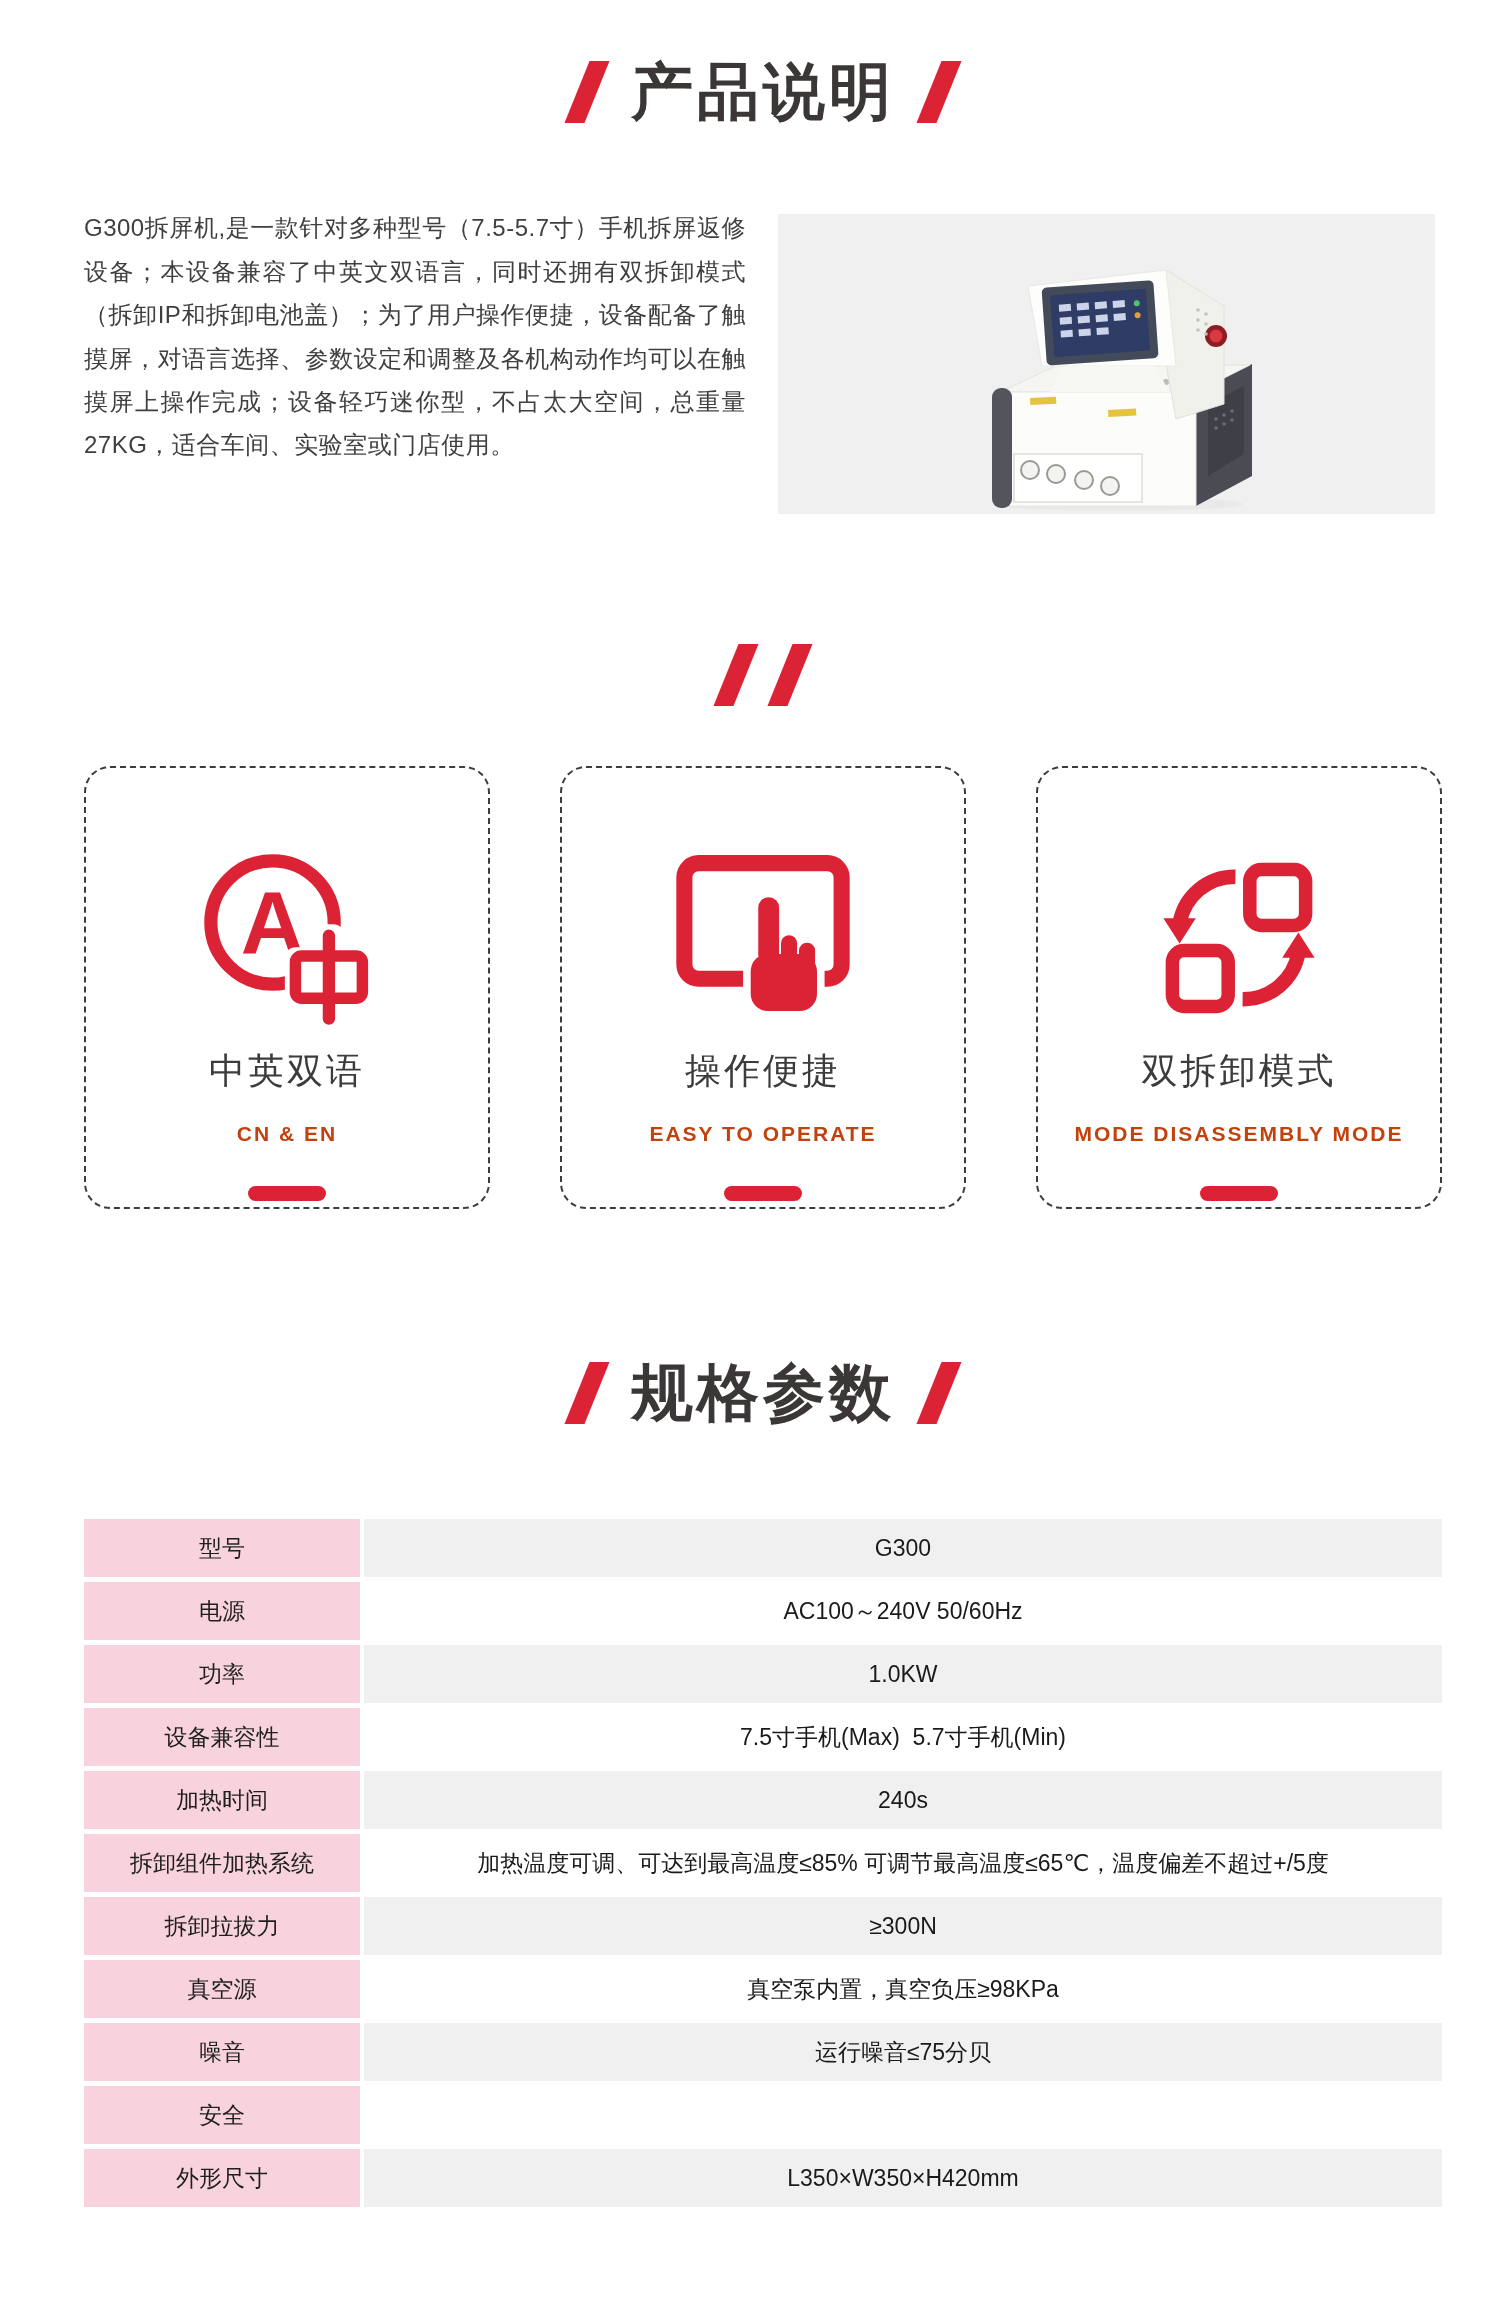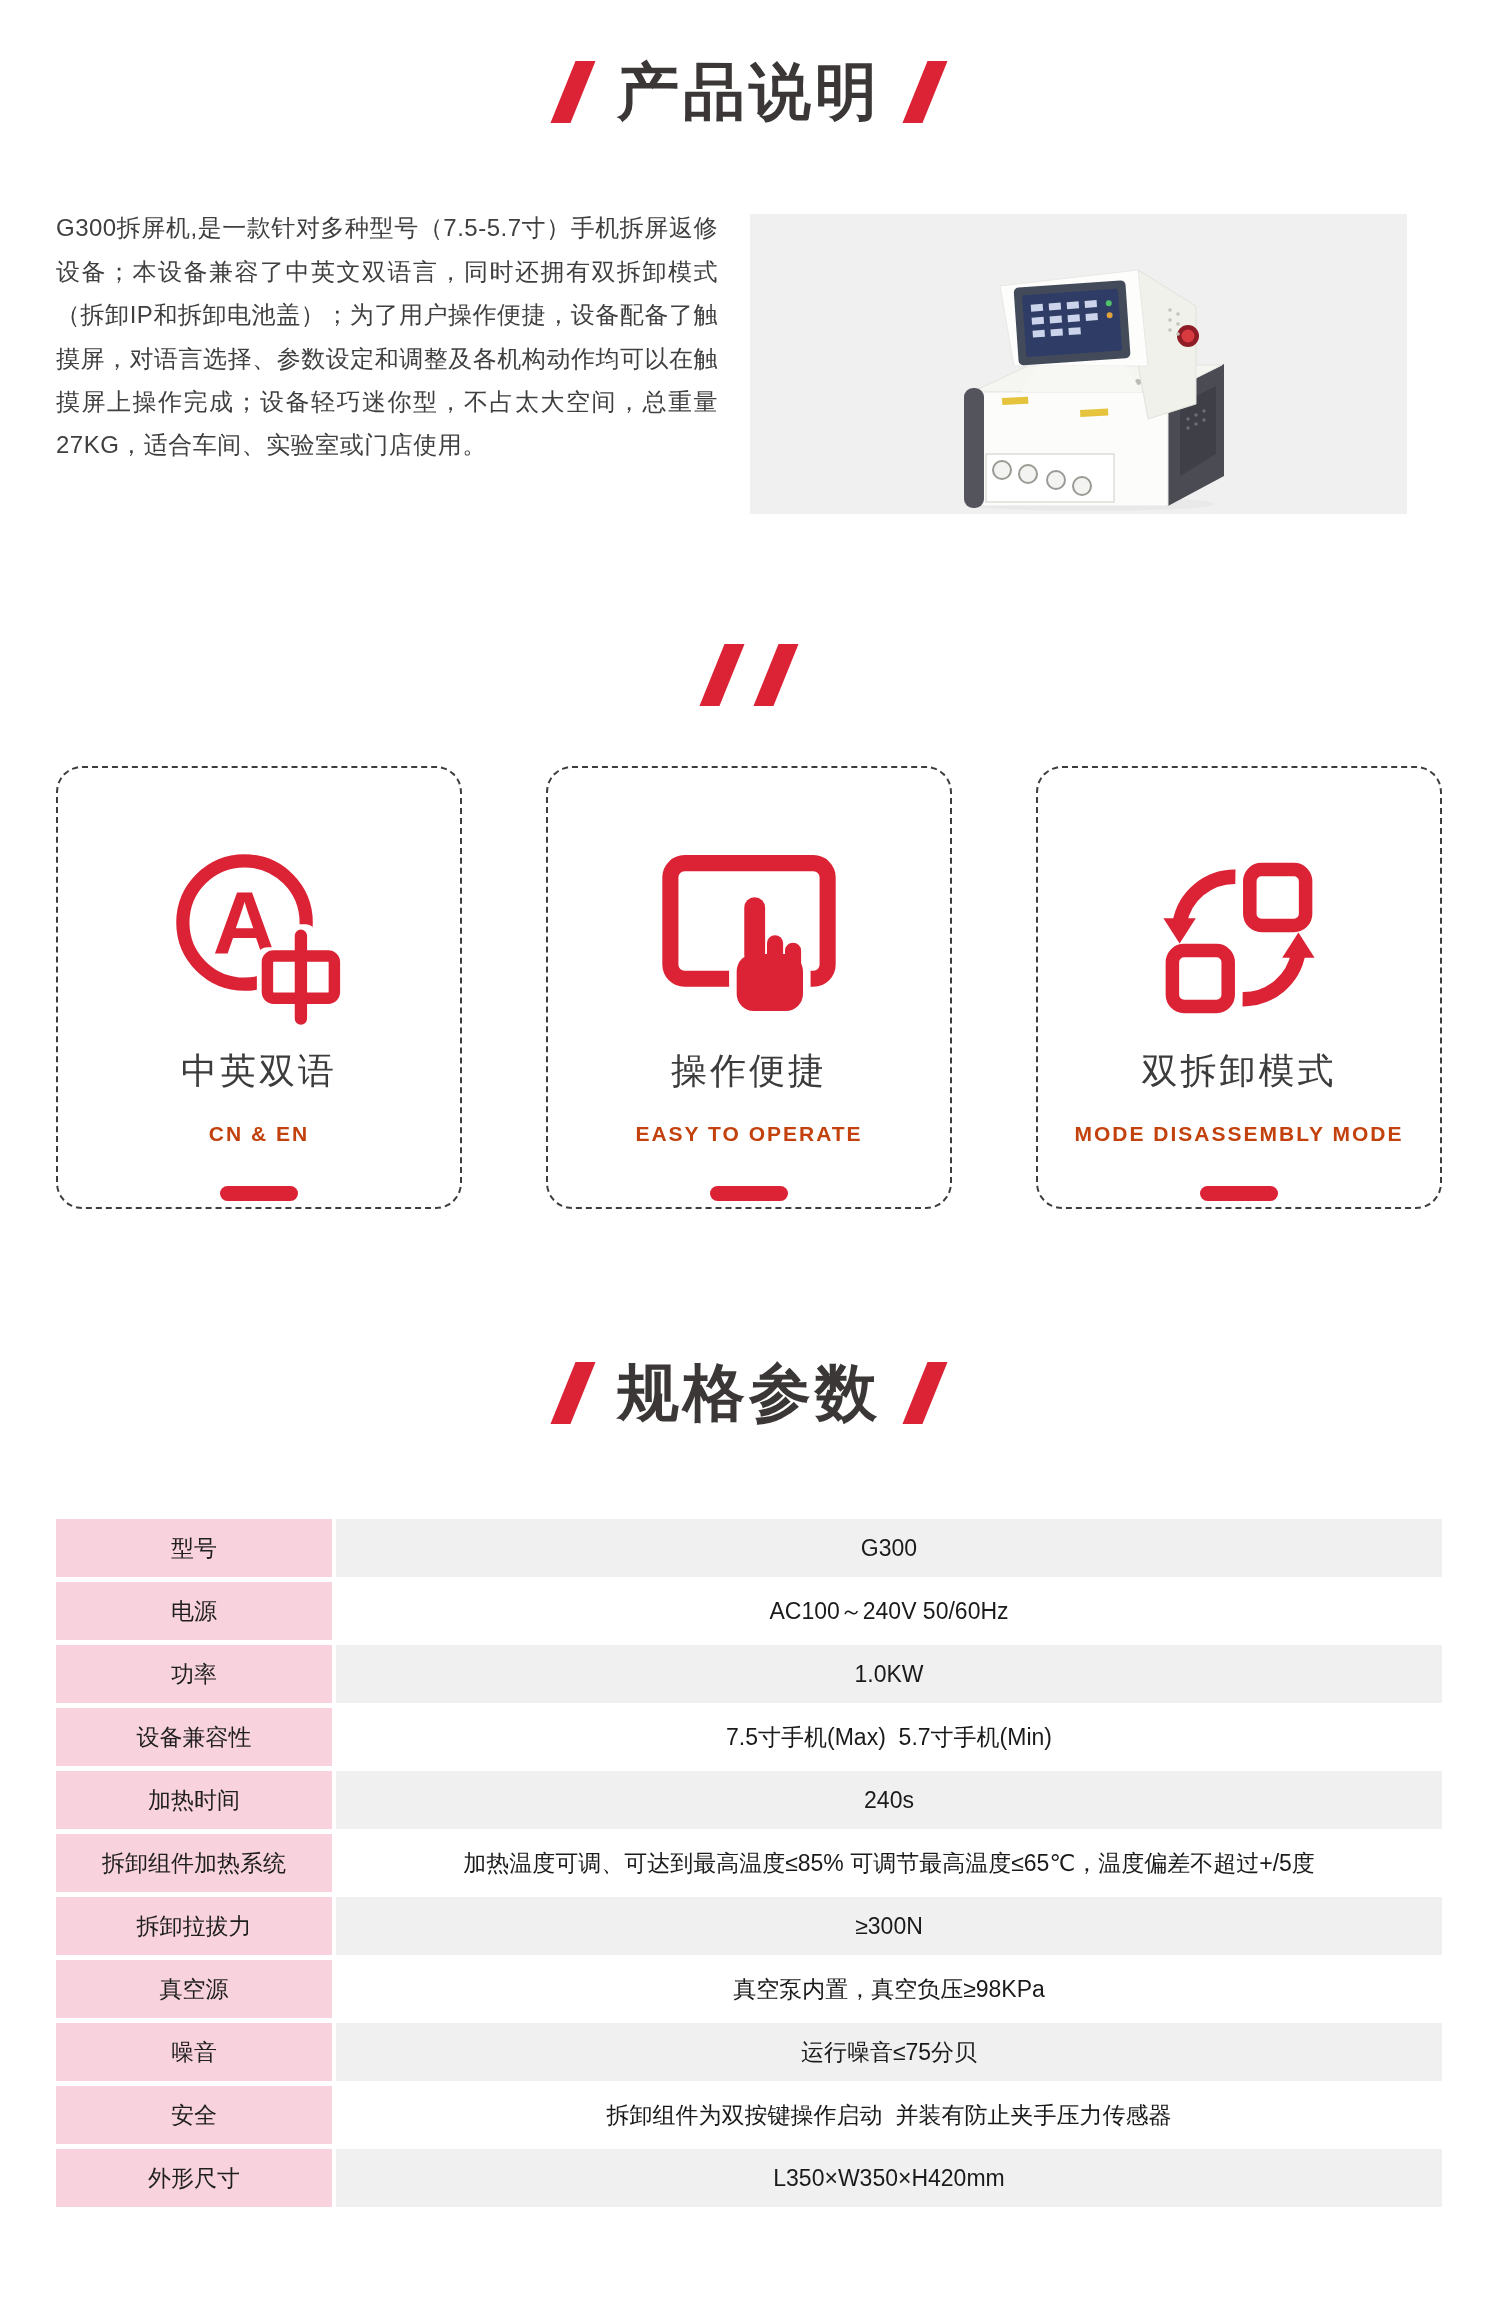--- a/index.html
+++ b/index.html
@@ -7,21 +7,21 @@
   body {
     width: 1500px;
     min-height: 2323px;
     margin: 0 auto;
     font-family: "Liberation Sans", "DejaVu Sans", sans-serif;
     color: #3a3a3a;
     --accent: #dc2235;
     --pink: #f8d3dd;
     --cellgray: #f0f0f0;
   }
-  .page { padding: 58px 58px 40px 56px; }
+  .page { padding: 58px 58px 40px 84px; }
 
   
   .sec-title {
     display: flex;
     align-items: center;
     justify-content: center;
     gap: 34px;
   }
   .slash {
     display: inline-block;
@@ -344,21 +344,20 @@
       <div class="spec-row">
         <div class="spec-label">真空源</div>
         <div class="spec-value">真空泵内置，真空负压≥98KPa</div>
       </div>
       <div class="spec-row">
         <div class="spec-label">噪音</div>
         <div class="spec-value">运行噪音≤75分贝</div>
       </div>
       <div class="spec-row">
         <div class="spec-label">安全</div>
-        <div class="spec-value">拆卸组件为双按键操作启动  并装有防止夹手压力传感器</div>
       </div>
       <div class="spec-row">
         <div class="spec-label">外形尺寸</div>
         <div class="spec-value">L350×W350×H420mm</div>
       </div>
     </div>
   </section>
 
 </div>
 

